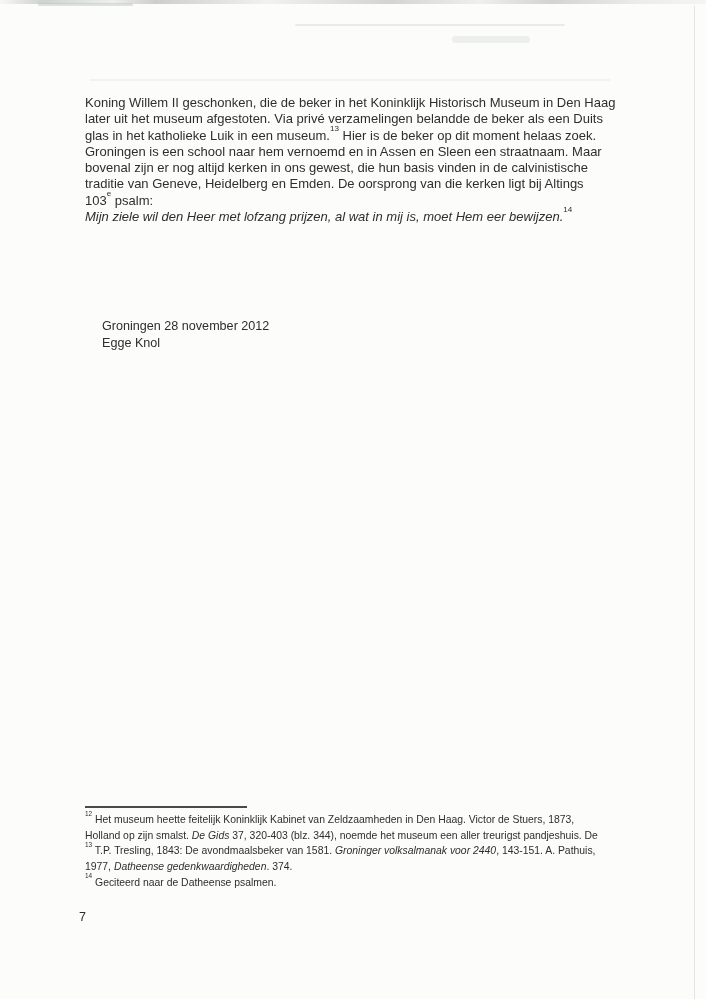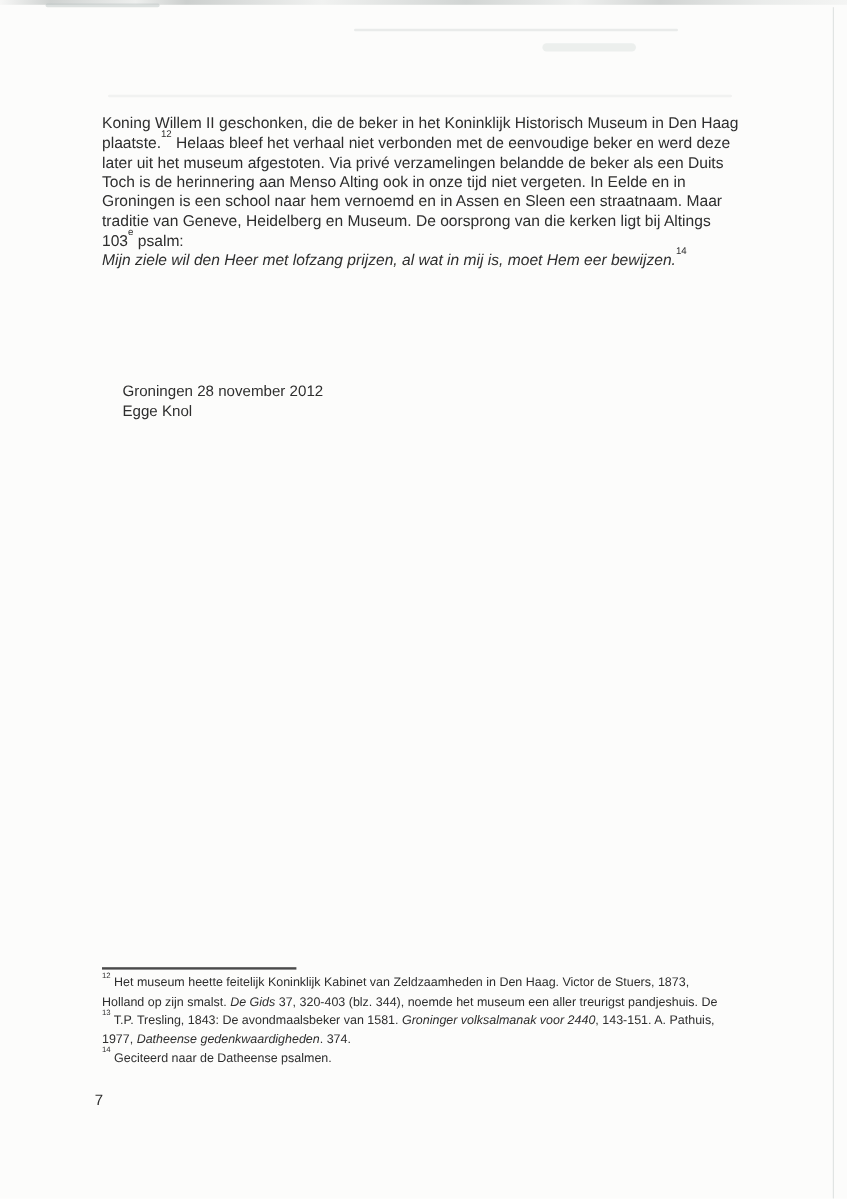--- a/index.html
+++ b/index.html
@@ -77,25 +77,25 @@
 
   <div class="top-edge"></div>
   <div class="smudge-a"></div>
   <div class="smudge-b"></div>
   <div class="smudge-c"></div>
   <div class="smudge-d"></div>
   <div class="right-edge"></div>
 
   <div class="body-text">
       <div class="tline">Koning Willem II geschonken, die de beker in het Koninklijk Historisch Museum in Den Haag</div>
-      <div class="tline">plaatste.<sup>12</sup> Helaas bleef het verhaal niet verbonden met de eenvoudige beker en werd deze</div>
       <div class="tline">later uit het museum afgestoten. Via privé verzamelingen belandde de beker als een Duits</div>
-      <div class="tline">Toch is de herinnering aan Menso Alting ook in onze tijd niet vergeten. In Eelde en in</div>
+      <div class="tline">glas in het katholieke Luik in een museum.<sup>13</sup> Hier is de beker op dit moment helaas zoek.</div>
       <div class="tline">Groningen is een school naar hem vernoemd en in Assen en Sleen een straatnaam. Maar</div>
-      <div class="tline">traditie van Geneve, Heidelberg en Museum. De oorsprong van die kerken ligt bij Altings</div>
+      <div class="tline">bovenal zijn er nog altijd kerken in ons gewest, die hun basis vinden in de calvinistische</div>
+      <div class="tline">traditie van Geneve, Heidelberg en Emden. De oorsprong van die kerken ligt bij Altings</div>
       <div class="tline">103<sup>e</sup> psalm:</div>
       <div class="tline"><em>Mijn ziele wil den Heer met lofzang prijzen, al wat in mij is, moet Hem eer bewijzen.</em><sup>14</sup></div>
     </div>
 
   <div class="signoff">
       <div class="tline">Groningen 28 november 2012</div>
       <div class="tline">Egge Knol</div>
     </div>
 
   <div class="footnote-rule"></div>

